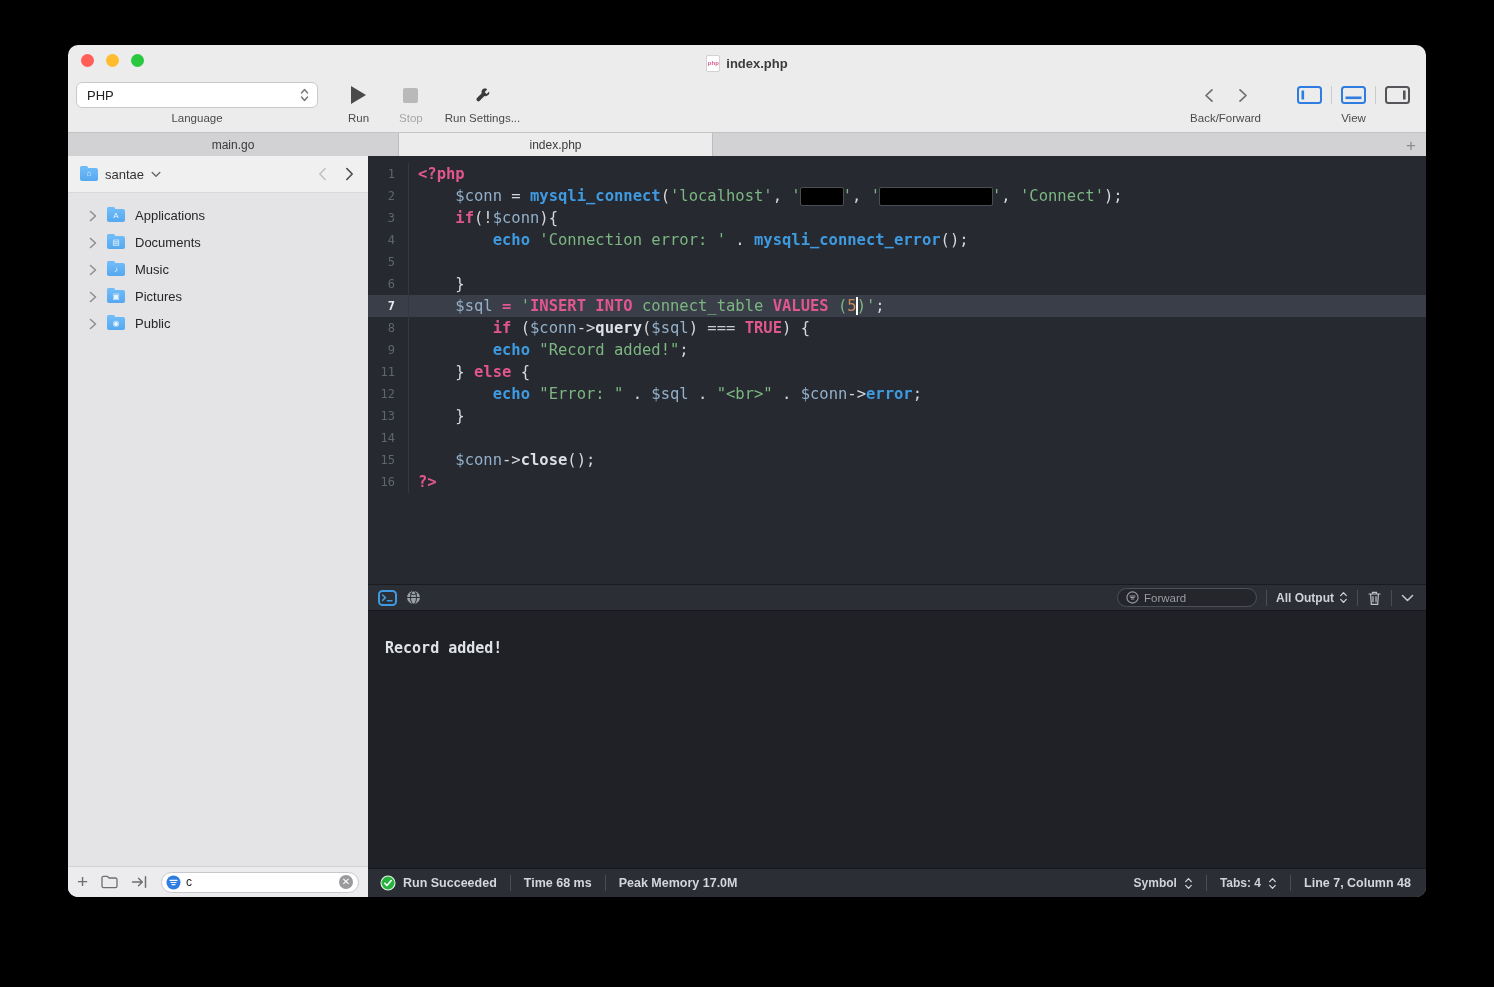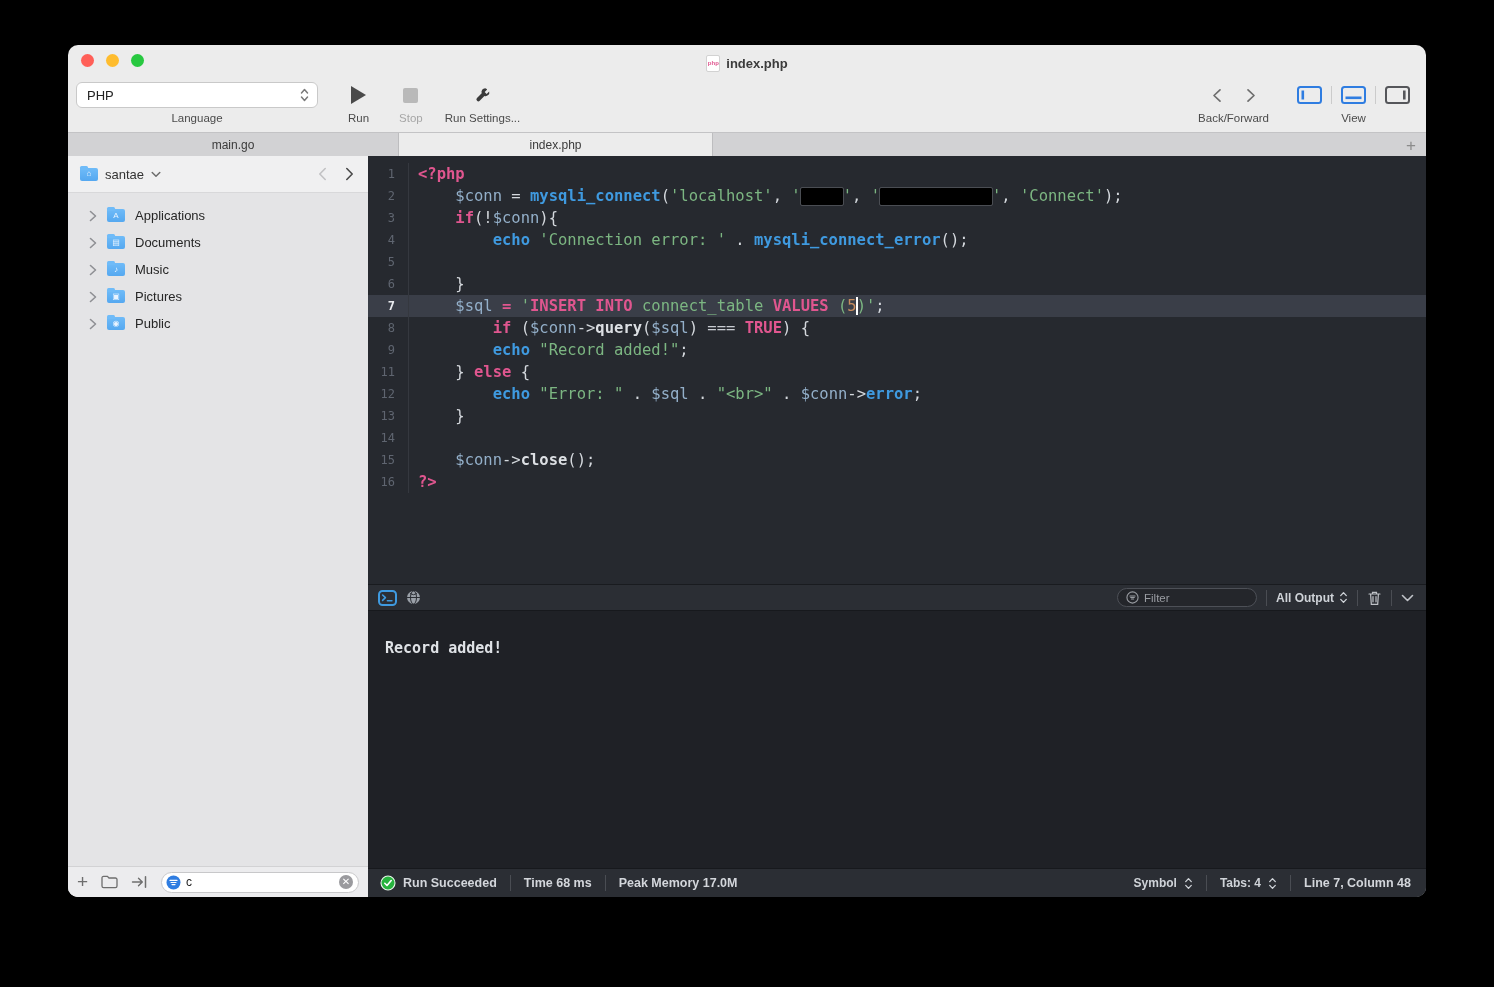--- a/index.html
+++ b/index.html
@@ -29,21 +29,21 @@
   .tool{display:flex;flex-direction:column;align-items:center;}
   .tool-icon{height:28px;display:flex;align-items:center;justify-content:center;}
   .tool-label{font-size:11.5px;color:#4b4b4b;margin-top:3px;white-space:nowrap;}
   .tool-label.dim{color:#a6a6a6;}
   .lang-select{width:242px;height:26px;background:#fff;border:1px solid #c9c9c9;border-radius:6px;
     display:flex;align-items:center;padding:0 8px 0 10px;font-size:13px;color:#222;}
   .lang-select .spacer{flex:1;}
   .run-tri{width:0;height:0;border-left:15px solid #4a4a4a;border-top:9px solid transparent;border-bottom:9px solid transparent;}
   .stop-sq{width:15px;height:15px;background:#b9b9b9;border-radius:2px;}
   .gap28{margin-left:30px;} .gap20{margin-left:22px;}
-  .right-tools{margin-left:auto;display:flex;align-items:center;gap:28px;}
+  .right-tools{margin-left:auto;display:flex;align-items:center;gap:36px;}
   .bf-icons{display:flex;gap:24px;align-items:center;height:28px;color:#6e6e6e;}
   .view-seg{display:flex;align-items:center;height:28px;gap:9px;}
   .seg-div{width:1px;height:18px;background:#cbcbcb;}
   
   .tabbar{height:24px;flex:none;background:var(--tab-inactive);border-top:1px solid #c3c3c5;display:flex;position:relative;}
   .tab{display:flex;align-items:center;justify-content:center;font-size:12px;color:#3b3b3b;
     border-right:1px solid #bdbdbf;height:100%;}
   .tab-0{width:331px;background:var(--tab-inactive);}
   .tab-1{width:314px;background:var(--chrome-bg);}
   .tab-add{position:absolute;right:10px;top:3px;color:#8b8b8b;font-size:17px;font-weight:300;}
@@ -388,21 +388,21 @@
               <ellipse cx="7.5" cy="7.5" rx="3" ry="6.5" fill="none" stroke="#2b2e34" stroke-width="1"></ellipse>
               <path d="M1 7.5 h13" stroke="#2b2e34" stroke-width="1"></path>
               <path d="M4 3.5 a6 6 0 0 0 7 0" fill="none" stroke="#2b2e34" stroke-width="1"></path>
             </svg>
           <span class="ch-spacer"></span>
           <span class="console-filter">
             <svg width="13" height="13" viewBox="0 0 14 14">
                 <circle cx="7" cy="7" r="6" fill="none" stroke="#9a9da3" stroke-width="1.2"></circle>
                 <path d="M4.2 5.3h5.6M5 7h4M5.8 8.7h2.4" stroke="#9a9da3" stroke-width="1.1" stroke-linecap="round"></path>
               </svg>
-            <span>Filter</span>
+            <span>Forward</span>
           </span>
           <span class="v-div"></span>
           <span class="dd">
             <span>All Output</span>
             <svg width="9" height="13" viewBox="0 0 9 14">
                 <path d="M1.5 5 L4.5 1.8 L7.5 5 M1.5 9 L4.5 12.2 L7.5 9" fill="none" stroke="#cfd3d8" stroke-width="1.4" stroke-linecap="round" stroke-linejoin="round"></path>
               </svg>
           </span>
           <span class="v-div"></span>
           <span class="icon-btn">

